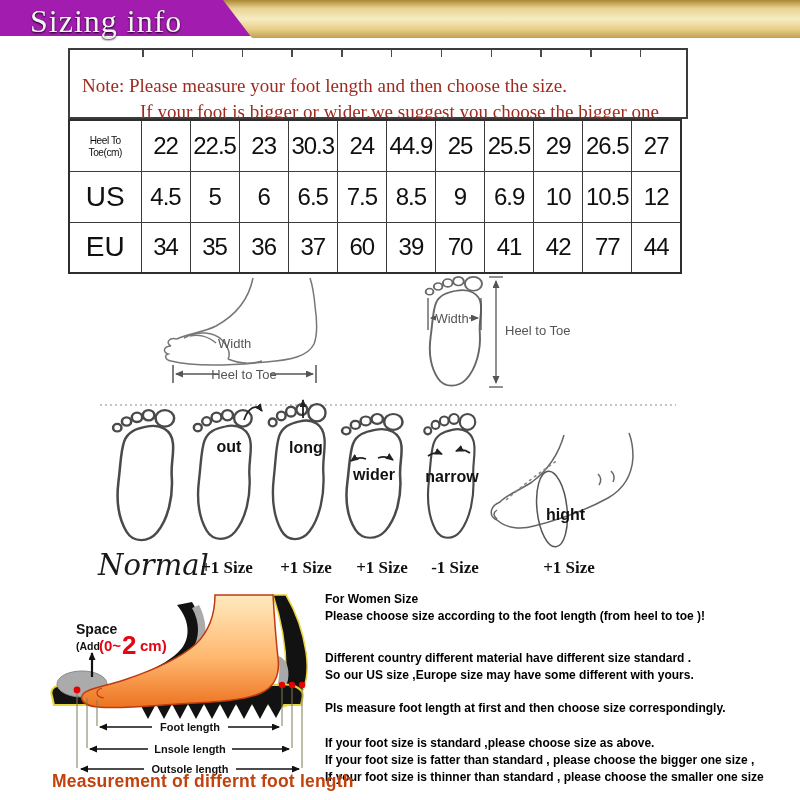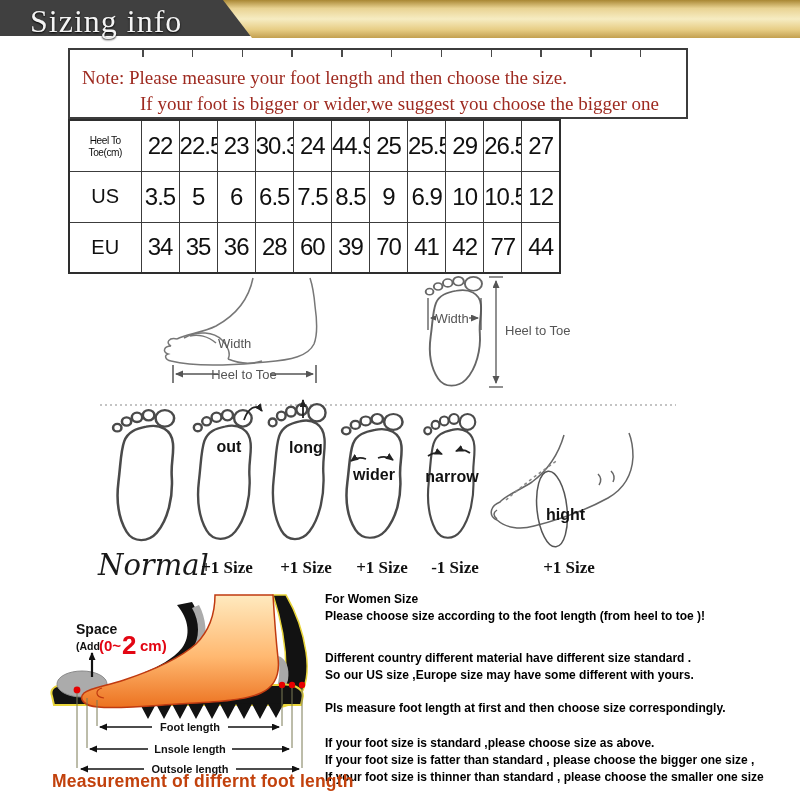--- a/index.html
+++ b/index.html
@@ -2,59 +2,59 @@
 <html><head>
 <meta charset="utf-8">
 <style>
   * { margin:0; padding:0; box-sizing:border-box; }
   html,body { background:#fff; }
   .page {
     position:relative; width:800px; height:800px; background:#fff; overflow:hidden;
     font-family:"Liberation Sans", sans-serif;
   }
   
-  .topbar { position:absolute; left:0; top:0; width:800px; height:36px; background:#404040; }
+  .topbar { position:absolute; left:0; top:0; width:800px; height:36px; background:#a21caf; }
   .gold {
     position:absolute; left:0; top:0; width:800px; height:38px;
     background:linear-gradient(180deg,#a98734 0%,#e9d393 22%,#f6ecc2 50%,#e7cd85 78%,#c3a050 100%);
     clip-path:polygon(223px 0, 800px 0, 800px 38px, 252px 38px);
   }
   .topbar h1 {
     position:absolute; left:30px; top:3px; color:#f4f4f4;
     font-family:"Liberation Serif", serif; font-weight:normal; font-size:32px;
     letter-spacing:1px; text-shadow:0 1px 2px #000;
   }
   
   .note {
     position:absolute; left:68px; top:48px; width:620px; height:71px;
     border:2px solid #3c3c3c; background:#fff;
     color:#9e2a20; font-family:"Liberation Serif", serif; font-size:19px;
-    padding-top:15px; line-height:26px;
+    padding-top:23px; line-height:26px;
   }
   .note .ticks {
     position:absolute; left:72px; top:0; width:500px; height:7px;
     background:repeating-linear-gradient(90deg,#4a4a4a 0 1.5px,transparent 1.5px 49.8px);
   }
   .note p.l1 { margin-left:12px; }
   .note p.l2 { margin-left:70px; }
   
   table.size {
-    position:absolute; left:68px; top:119px; width:493px; height:153px;
+    position:absolute; left:68px; top:119px; width:614px; height:153px;
     border-collapse:collapse; table-layout:fixed; background:#fff;
   }
   table.size td, table.size th {
     border:1.5px solid #3c3c3c; text-align:center; vertical-align:middle;
     color:#101010; font-weight:normal; overflow:hidden;
   }
   table.size { border:2px solid #2e2e2e; }
   table.size col.lab { width:72px; }
   table.size tr { height:51px; }
   td.val { font-size:24px; letter-spacing:-1px; }
   th.small-lab { font-size:11px; letter-spacing:-0.5px; transform:scaleX(0.92); }
-  th.big-lab { font-size:20px; letter-spacing:0; }
+  th.big-lab { font-size:28px; letter-spacing:0; }
   
   svg.mid { position:absolute; left:0; top:272px; }
   svg.shoe { position:absolute; left:40px; top:592px; }
   .lbl-in  { font:bold 16px "Liberation Sans", sans-serif; fill:#111; }
   .lbl-sz  { font:bold 17px "Liberation Serif", serif; fill:#111; }
   .lbl-nrm { font:italic 29px "DejaVu Serif", serif; fill:#1a1a1a; }
   .lbl-gray{ font:13px "Liberation Sans", sans-serif; fill:#555; }
   .lbl-meas{ font:bold 11px "Liberation Sans", sans-serif; fill:#111; }
   .lbl-space{ font:bold 14px "Liberation Sans", sans-serif; fill:#111; }
   .lbl-add { font:bold 10.5px "Liberation Sans", sans-serif; fill:#111; }
@@ -116,38 +116,38 @@
       <td class="val">24</td>
       <td class="val">44.9</td>
       <td class="val">25</td>
       <td class="val">25.5</td>
       <td class="val">29</td>
       <td class="val">26.5</td>
       <td class="val">27</td>
     </tr>
     <tr>
       <th class="big-lab">US</th>
-      <td class="val">3.5</td>
+      <td class="val">4.5</td>
       <td class="val">5</td>
       <td class="val">6</td>
       <td class="val">6.5</td>
       <td class="val">7.5</td>
       <td class="val">8.5</td>
       <td class="val">9</td>
       <td class="val">6.9</td>
       <td class="val">10</td>
       <td class="val">10.5</td>
       <td class="val">12</td>
     </tr>
     <tr>
       <th class="big-lab">EU</th>
       <td class="val">34</td>
       <td class="val">35</td>
       <td class="val">36</td>
-      <td class="val">28</td>
+      <td class="val">37</td>
       <td class="val">60</td>
       <td class="val">39</td>
       <td class="val">70</td>
       <td class="val">41</td>
       <td class="val">42</td>
       <td class="val">77</td>
       <td class="val">44</td>
     </tr>
   </tbody>
     </table>

